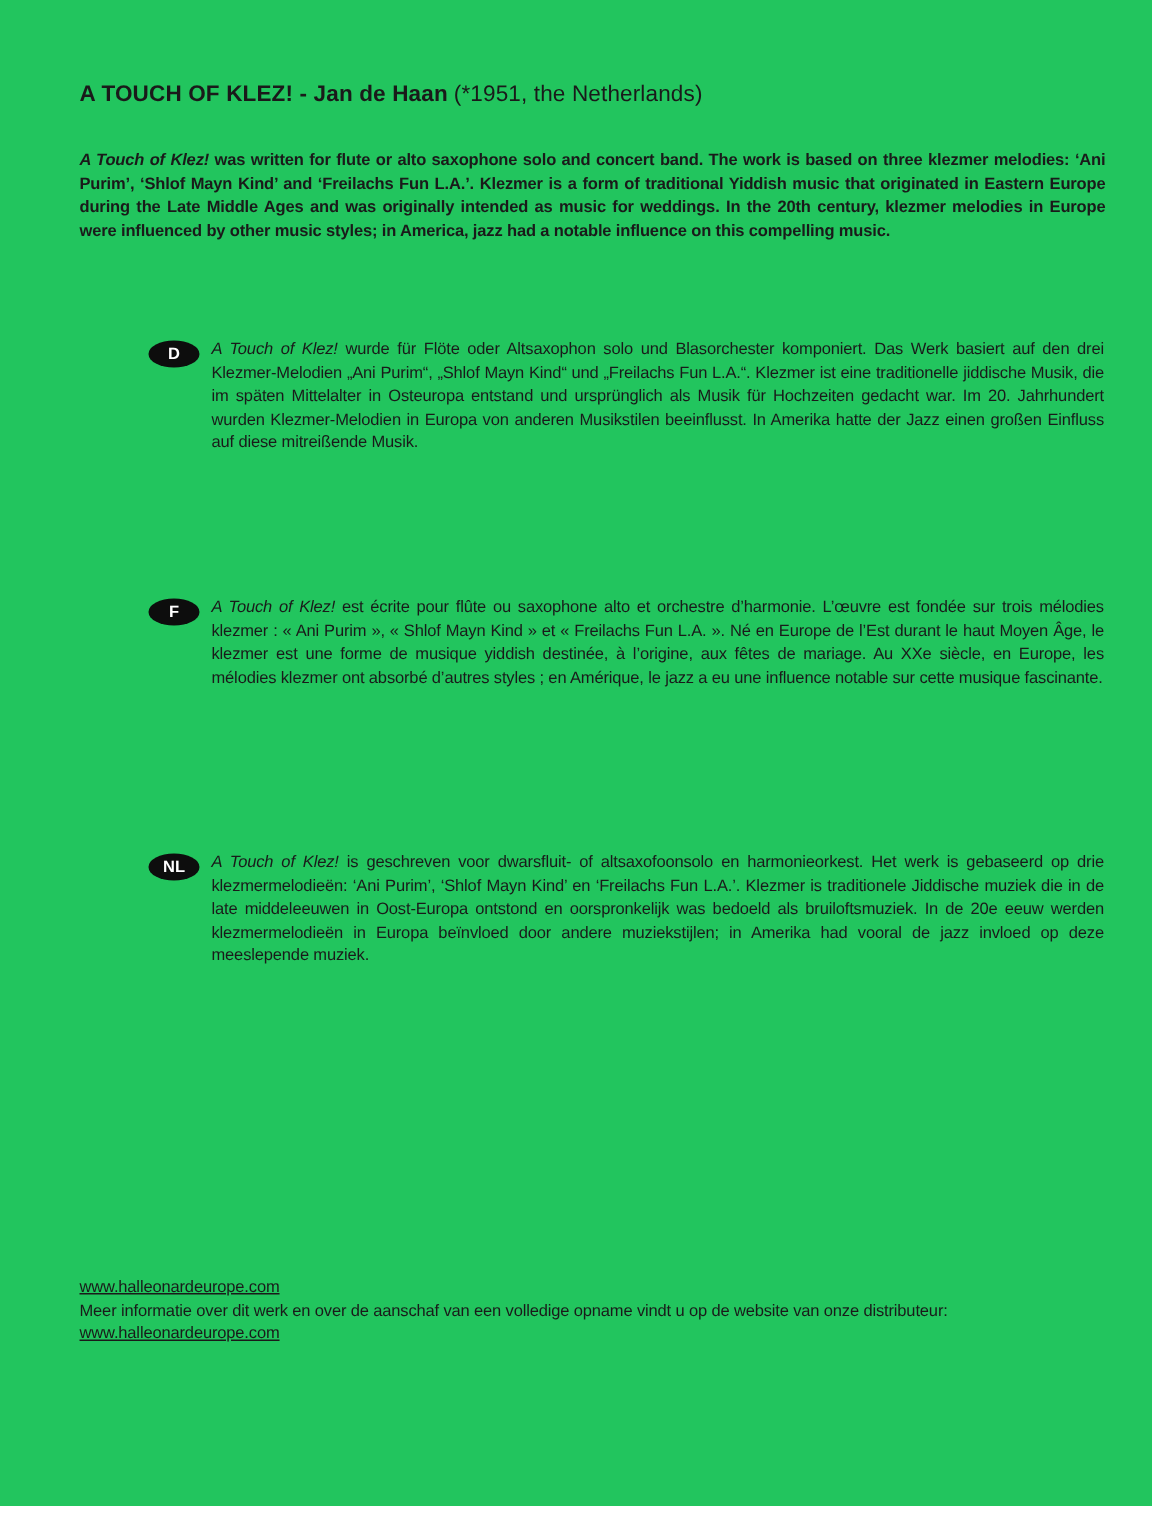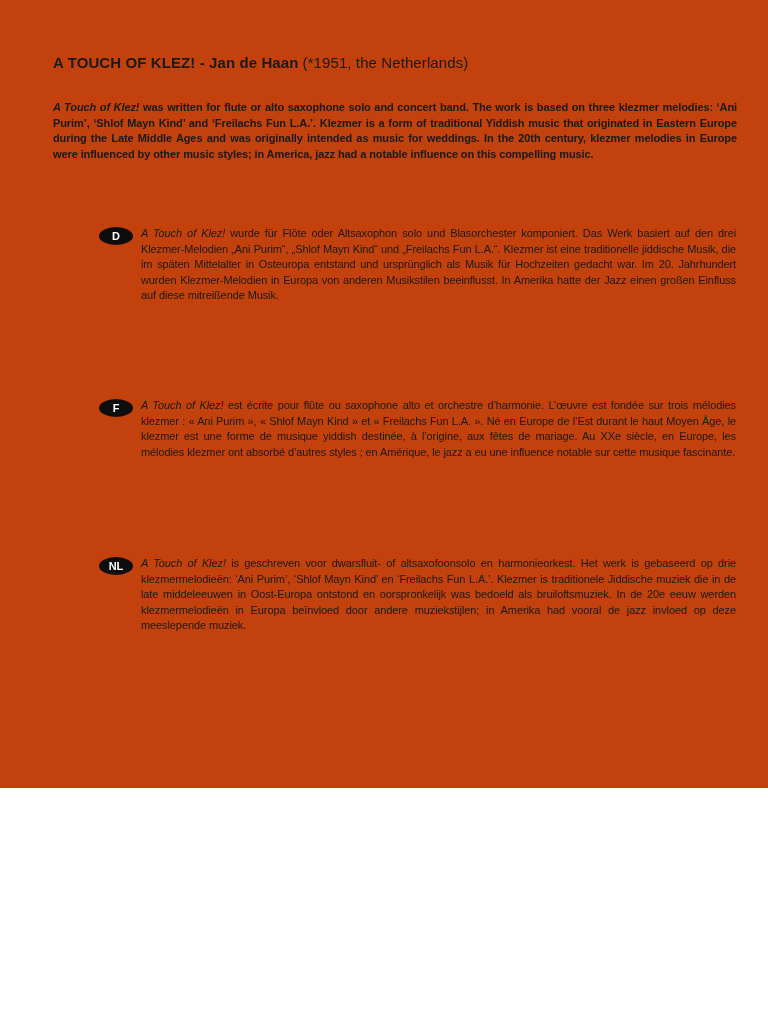--- a/index.html
+++ b/index.html
@@ -1,21 +1,21 @@
 <!DOCTYPE html>
 <html><head>
 <meta charset="utf-8">
 <style>
   * { margin: 0; padding: 0; box-sizing: border-box; }
   html, body { background: #ffffff; }
   .page {
     position: relative;
     width: 768px;
-    height: 788px;
-    background: #c2410c;
+    height: 1004px;
+    background: #22c55e;
     font-family: "Liberation Sans", sans-serif;
     color: #1a1a1a;
     overflow: hidden;
   }
   .title {
     position: absolute;
     left: 53px;
     top: 54px;
     font-size: 15px;
     font-weight: bold;
@@ -36,21 +36,21 @@
   }
   .lang {
     position: absolute;
     left: 99px;
     width: 637px;
     display: flex;
     align-items: flex-start;
   }
   .lang-d  { top: 226px; }
   .lang-f  { top: 398px; }
-  .lang-nl { top: 556px; }
+  .lang-nl { top: 568px; }
   .badge {
     flex: 0 0 auto;
     width: 34px;
     height: 18px;
     border-radius: 50%;
     background: #0d0d0d;
     color: #ffffff;
     font-weight: bold;
     font-size: 11px;
     display: flex;
@@ -102,16 +102,16 @@
     <p class="para"><em class="wt">A Touch of Klez!</em><span> est écrite pour flûte ou saxophone alto et orchestre d’harmonie. L’œuvre est fondée sur trois mélodies klezmer : « Ani Purim », « Shlof Mayn Kind » et « Freilachs Fun L.A. ». Né en Europe de l’Est durant le haut Moyen Âge, le klezmer est une forme de musique yiddish destinée, à l’origine, aux fêtes de mariage. Au XXe siècle, en Europe, les mélodies klezmer ont absorbé d’autres styles ; en Amérique, le jazz a eu une influence notable sur cette musique fascinante.</span></p>
   </section>
 
   <section class="lang lang-nl">
     <span class="badge">NL</span>
     <p class="para"><em class="wt">A Touch of Klez!</em><span> is geschreven voor dwarsfluit- of altsaxofoonsolo en harmonieorkest. Het werk is gebaseerd op drie klezmermelodieën: ‘Ani Purim’, ‘Shlof Mayn Kind’ en ‘Freilachs Fun L.A.’. Klezmer is traditionele Jiddische muziek die in de late middeleeuwen in Oost-Europa ontstond en oorspronkelijk was bedoeld als bruiloftsmuziek. In de 20e eeuw werden klezmermelodieën in Europa beïnvloed door andere muziekstijlen; in Amerika had vooral de jazz invloed op deze meeslepende muziek.</span></p>
   </section>
 
   <div class="footer">
     <p><a class="url block">www.halleonardeurope.com</a></p>
-    <p><a class="url block">www.halleonardeurope.com</a></p>
+    <p><span>Meer informatie over dit werk en over de aanschaf van een volledige opname vindt u op de website van onze distributeur:</span><a class="url block">www.halleonardeurope.com</a></p>
   </div>
 
 </div>
 
 </body></html>

